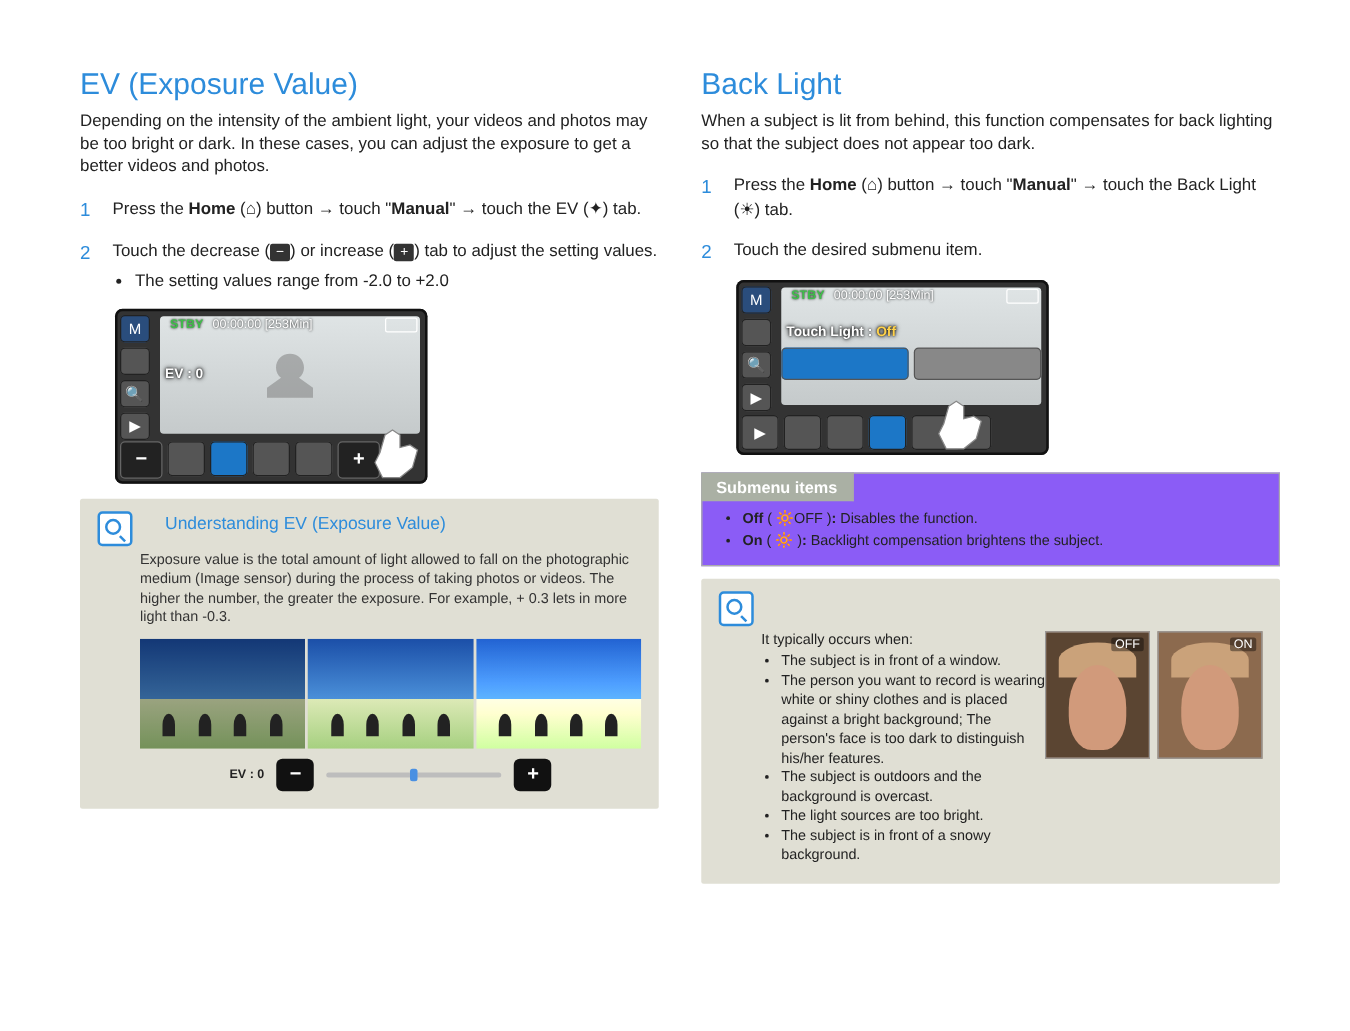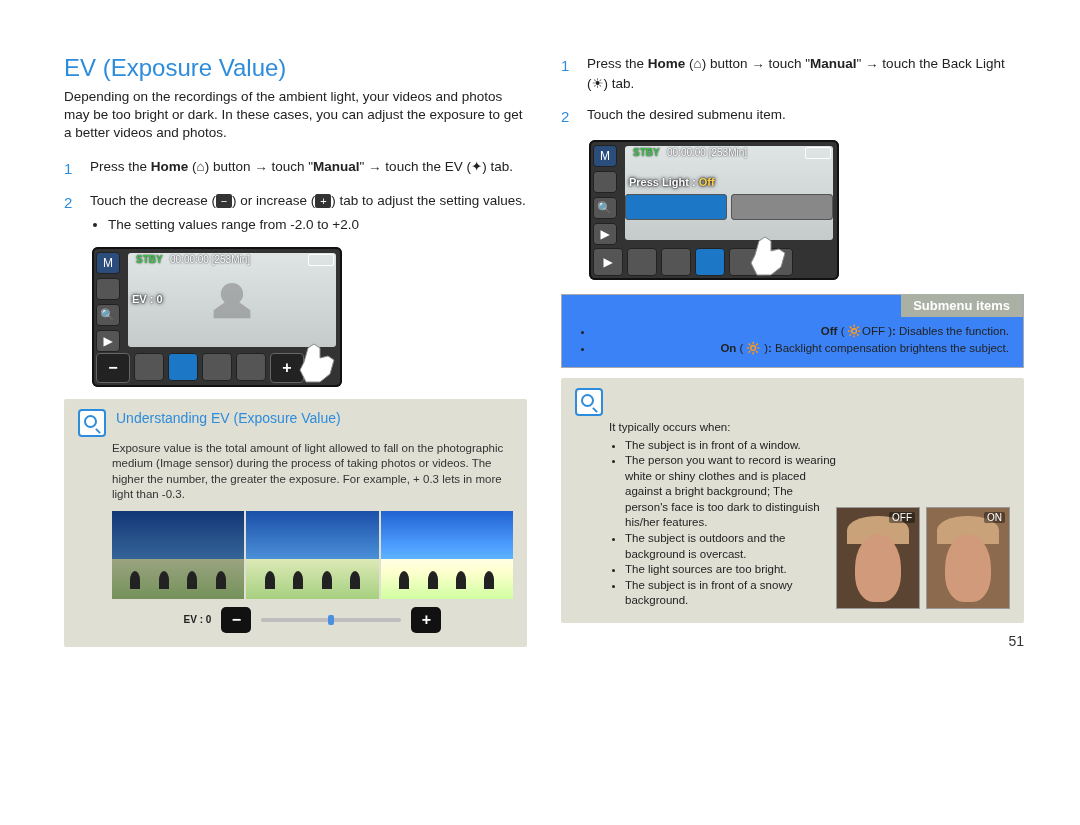--- a/index.html
+++ b/index.html
@@ -130,21 +130,21 @@
   .callout {
     background: #e0dfd4;
     border-radius: 2px;
     padding: 0 0 14px 0;
     margin-top: 10px;
     position: relative;
   }
   .callout-header {
     display: flex;
     align-items: flex-start;
-    gap: 10px;
+    gap: 26px;
     padding: 10px 14px 2px 14px;
   }
   .q-icon2{
     width:24px;height:24px;flex:none;background:#fff;border:2px solid #2D8CDB;border-radius:4px;
     position:relative;
   }
   .q-icon2::before{
     content:"";position:absolute;left:4px;top:4px;width:9px;height:9px;border:2px solid #2D8CDB;border-radius:50%;
   }
   .q-icon2::after{
@@ -169,30 +169,30 @@
   .g.dark .sky{filter:brightness(0.7);}
   .ev-strip{
     margin:8px auto 0 auto;padding:0 14px 0 48px;
     display:flex;align-items:center;gap:10px;justify-content:center;
   }
   .ev-strip .lbl{font-size:10px;font-weight:700;color:#222;}
   .ev-strip .btn{width:30px;height:26px;border-radius:5px;background:#111;color:#fff;display:flex;align-items:center;justify-content:center;font-weight:700;font-size:16px;}
   .ev-strip .track{flex:0 0 140px;height:4px;background:#bdbdbd;border-radius:2px;position:relative;}
   .ev-strip .track::before{content:"";position:absolute;left:50%;top:-3px;width:6px;height:10px;background:#4a90e2;border-radius:2px;transform:translateX(-50%);}
   .callout2 {
-    background:#3b82f6;border:1px solid #aaa;margin-top:14px;text-align:right;
+    background:#8b5cf6;border:1px solid #aaa;margin-top:14px;
   }
   .submenu-bar{
     display:inline-block;background:#aab0a4;color:#fff;font-size:13px;font-weight:700;
     padding:4px 12px;margin:-1px 0 0 -1px;border-right:1px solid #aaa;
   }
   .submenu-items{font-size:11.5px;line-height:1.5;padding:6px 14px 10px 14px;}
   .submenu-items ul{margin:0;padding-left:18px;}
 
-  .callout .inner-row{display:flex;padding:2px 14px 0 48px;align-items:flex-end;}
+  .callout .inner-row{display:flex;padding:2px 14px 0 48px;}
   .inner-row .txt{font-size:11.5px;line-height:1.35;flex:1;}
   .inner-row .txt ul{margin:2px 0 0 0;padding-left:16px;}
   .inner-row .imgs{display:flex;gap:6px;}
   .face{width:82px;height:100px;background:#8c6a4e;position:relative;overflow:hidden;border:1px solid #999;}
   .face.dark::before{content:"";position:absolute;inset:0;background:rgba(0,0,0,0.35);}
   .face .hat{position:absolute;top:8px;left:10px;right:10px;height:28px;border-radius:50% 50% 0 0;background:#caa27a;}
   .face .f{position:absolute;top:26px;left:18px;right:18px;bottom:6px;border-radius:50% 50% 40% 40%;background:#d19a7b;}
   .face .ind{position:absolute;top:4px;right:4px;color:#fff;font-size:10px;background:rgba(0,0,0,.4);padding:0 3px;border-radius:2px;}
 
   .page-num{
@@ -201,21 +201,21 @@
 </style>
 </head>
 <body>
 
 <div class="page">
 
   <div class="cols">
 
     <div class="col">
       <h2 class="section">EV (Exposure Value)</h2>
-      <p class="intro">Depending on the recordings of the ambient light, your videos and photos may be too bright or dark. In these cases, you can adjust the exposure to get a better videos and photos.</p>
+      <p class="intro">Depending on the intensity of the ambient light, your videos and photos may be too bright or dark. In these cases, you can adjust the exposure to get a better videos and photos.</p>
 
       <div class="step">
         <div class="step-num">1</div>
         <div class="step-body">
           <span>Press the </span><b>Home</b><span> (</span><span>⌂</span><span>) button → touch "</span><b>Manual</b><span>" → touch the EV (</span><span>✦</span><span>) tab.</span>
         </div>
       </div>
 
       <div class="step">
         <div class="step-num">2</div>
@@ -297,20 +297,22 @@
         <div class="ev-strip">
           <div class="lbl"><span>EV :</span> <span>0</span></div>
           <div class="btn">−</div>
           <div class="track"></div>
           <div class="btn">+</div>
         </div>
       </div>
     </div>
 
     <div class="col">
+      <h2 class="section">Back Light</h2>
+      <p class="intro">When a subject is lit from behind, this function compensates for back lighting so that the subject does not appear too dark.</p>
 
       <div class="step">
         <div class="step-num">1</div>
         <div class="step-body">
           <span>Press the </span><b>Home</b><span> (</span><span>⌂</span><span>) button → touch "</span><b>Manual</b><span>" → touch the Back Light (</span><span>☀</span><span>) tab.</span>
         </div>
       </div>
       <div class="step">
         <div class="step-num">2</div>
         <div class="step-body">Touch the desired submenu item.</div>
@@ -320,21 +322,21 @@
         <div class="cp-area"></div>
         <div class="cp-sidebar">
           <div class="cp-icon m">M</div>
           <div class="cp-icon"></div>
           <div class="cp-icon">🔍</div>
           <div class="cp-icon">▶</div>
         </div>
         <div class="cp-status">STBY</div>
         <div class="cp-status2"><span>00:00:00</span> <span>[253Min]</span></div>
         <div class="cp-batt"></div>
-        <div class="cp-bl-label"><span>Press Light :</span> <span style="color:#ffd24a">Off</span></div>
+        <div class="cp-bl-label"><span>Touch Light :</span> <span style="color:#ffd24a">Off</span></div>
         <div class="cp-bl-row">
           <div class="pill sel"></div>
           <div class="pill"></div>
         </div>
         <div class="cp-row">
           <div class="cp-icon">▶</div>
           <div class="cp-icon"></div>
           <div class="cp-icon"></div>
           <div class="cp-icon sel"></div>
           <div class="cp-icon"></div>
@@ -380,16 +382,15 @@
             </div>
             <div class="face">
               <div class="hat"></div>
                 <div class="f"></div>
               <div class="ind">ON</div>
             </div>
           </div>
         </div>
       </div>
 
-      <div class="page-num">51</div>
     </div>
   </div>
 </div>
 
 </body></html>

